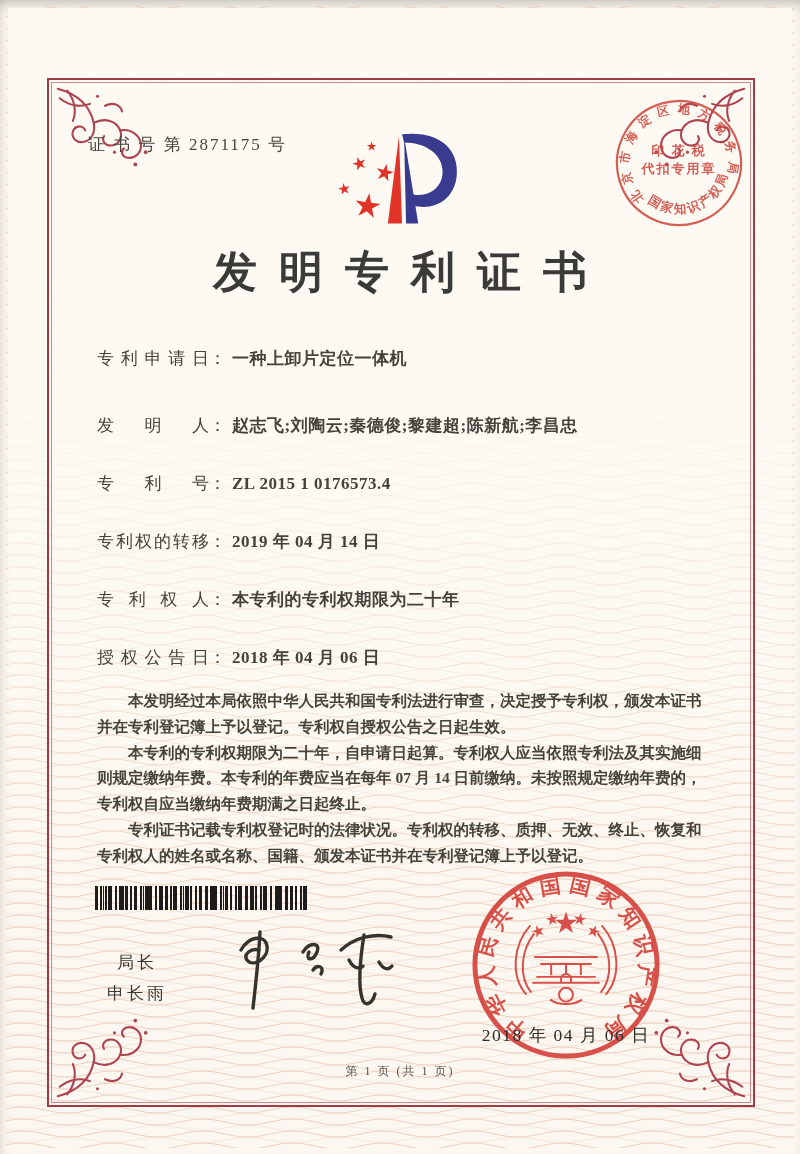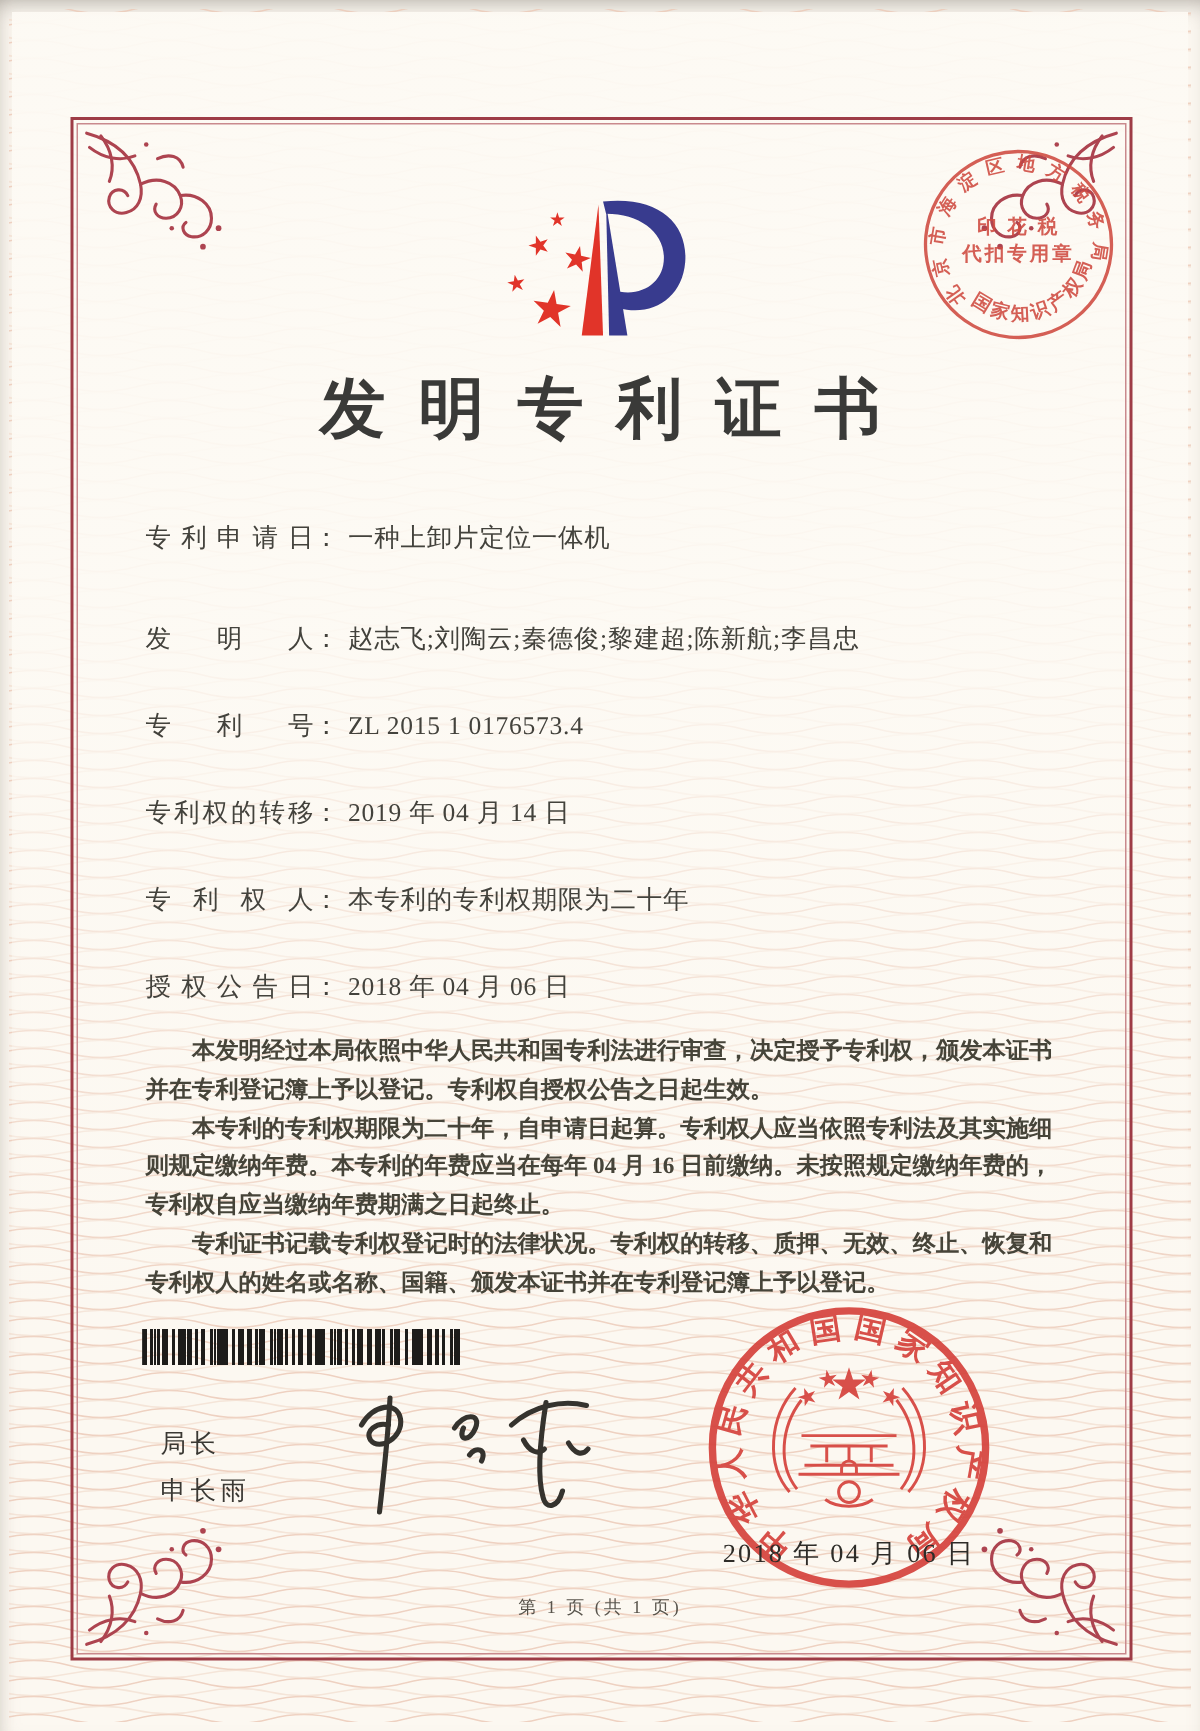--- a/index.html
+++ b/index.html
@@ -34,35 +34,35 @@
     position:absolute;left:0;right:0;top:243px;z-index:4;margin:0;
     text-align:center;font-size:44px;font-weight:700;color:#3a3a38;
     letter-spacing:22px;margin-right:-22px;
   }
 
   .fields{position:absolute;left:97px;top:346px;right:80px;z-index:4;}
   .field-row{margin-bottom:33px;font-size:17px;color:#43423c;line-height:25px;white-space:nowrap;}
   .field-row.first{margin-bottom:42px;}
   .flabel{display:inline-block;width:112px;text-align:justify;text-align-last:justify;vertical-align:bottom;}
   .fcolon{display:inline-block;margin-right:6px;}
-  .fvalue{letter-spacing:.5px;}
+  .fvalue{letter-spacing:.5px;font-weight:bold;}
 
   .paragraphs{position:absolute;left:97px;top:688px;width:618px;z-index:4;}
   .paragraphs p{margin:0;font-size:15.5px;line-height:25.8px;color:#464439;text-indent:2em;
     font-family:"Liberation Serif","DejaVu Serif",serif;font-weight:bold;}
 
   .barcode{
     position:absolute;left:95px;top:886px;width:212px;height:24px;z-index:4;background-color:transparent;
     background-image:
       repeating-linear-gradient(90deg,#1d1c1a 0 2px,transparent 2px 5px),
       repeating-linear-gradient(90deg,#1d1c1a 0 1px,transparent 1px 8px),
       repeating-linear-gradient(90deg,#1d1c1a 0 3px,transparent 3px 13px);
   }
 
-  .officer{position:absolute;left:107px;top:947px;z-index:4;font-size:17px;color:#3a3833;letter-spacing:3px;line-height:31px;}
+  .officer{position:absolute;left:107px;top:947px;z-index:4;font-size:17px;color:#3a3833;letter-spacing:3px;line-height:31px;text-align:center;}
   .officer div{white-space:nowrap;}
 
   .signature{position:absolute;left:213px;top:924px;width:208px;height:92px;z-index:5;}
 
   .main-seal{position:absolute;left:467px;top:866px;width:198px;height:198px;z-index:4;opacity:.92;}
   .seal-ring-text{font-size:21px;font-weight:700;fill:#d5423c;letter-spacing:7px;font-family:"Liberation Serif",serif;}
   .seal-date{position:absolute;left:465px;width:202px;top:1023px;z-index:6;text-align:center;
     font-size:17.5px;color:#2e2c28;letter-spacing:1.5px;white-space:nowrap;}
 
   .tax-seal{position:absolute;left:599px;top:83px;width:160px;height:160px;z-index:4;opacity:.88;transform:rotate(-16deg);}
@@ -133,20 +133,21 @@
     <path id="taxTop" d="M36.7,105 A50,50 0 1 1 123.3,105" fill="none"></path>
     <path id="taxBottom" d="M39,108.7 A50,50 0 0 0 121,108.7" fill="none"></path>
     <text class="tax-arc-top"><textPath href="#taxTop">北京市海淀区地方税务局</textPath></text>
     <text class="tax-arc-bottom"><textPath href="#taxBottom">国家知识产权局</textPath></text>
     <g transform="rotate(16,80,80)">
       <text class="tax-center" x="80" y="72">印 花 税</text>
       <text class="tax-center" x="80" y="90">代扣专用章</text>
     </g>
   </svg>
 
+  <div class="cert-no">证 书 号 第 2871175 号</div>
 
   <svg class="logo" viewBox="0 0 140 110">
     <path d="M72,8 C108,4 128,22 126,48 C124,72 104,84 82,78 C76,76 74,70 78,66 C96,72 112,62 112,45 C112,28 96,16 74,16 Z" fill="#383b8e"></path>
     <polygon points="69,10 58,96 72,96" fill="#e13429"></polygon>
     <polygon points="74,10 76,96 88,96" fill="#383b8e"></polygon>
     <g fill="#e13429">
       <use href="#starp" transform="translate(42,20) scale(5)"></use>
       <use href="#starp" transform="translate(30,37) scale(7) rotate(-18)"></use>
       <use href="#starp" transform="translate(55,46) scale(9) rotate(12)"></use>
       <use href="#starp" transform="translate(15,62) scale(6) rotate(-10)"></use>
@@ -172,21 +173,21 @@
     <div class="field-row">
       <span class="flabel">专利权人</span><span class="fcolon">：</span><span class="fvalue">本专利的专利权期限为二十年</span>
     </div>
     <div class="field-row">
       <span class="flabel">授权公告日</span><span class="fcolon">：</span><span class="fvalue">2018 年 04 月 06 日</span>
     </div>
   </div>
 
   <div class="paragraphs">
     <p>本发明经过本局依照中华人民共和国专利法进行审查，决定授予专利权，颁发本证书并在专利登记簿上予以登记。专利权自授权公告之日起生效。</p>
-    <p>本专利的专利权期限为二十年，自申请日起算。专利权人应当依照专利法及其实施细则规定缴纳年费。本专利的年费应当在每年 04 月 16 日前缴纳。未按照规定缴纳年费的，专利权自应当缴纳年费期满之日起终止。</p>
+    <p>本专利的专利权期限为二十年，自申请日起算。专利权人应当依照专利法及其实施细则规定缴纳年费。本专利的年费应当在每年 07 月 14 日前缴纳。未按照规定缴纳年费的，专利权自应当缴纳年费期满之日起终止。</p>
     <p>专利证书记载专利权登记时的法律状况。专利权的转移、质押、无效、终止、恢复和专利权人的姓名或名称、国籍、颁发本证书并在专利登记簿上予以登记。</p>
   </div>
 
   <div class="barcode"></div>
 
   <div class="officer">
     <div>局长</div>
     <div>申长雨</div>
   </div>
 

